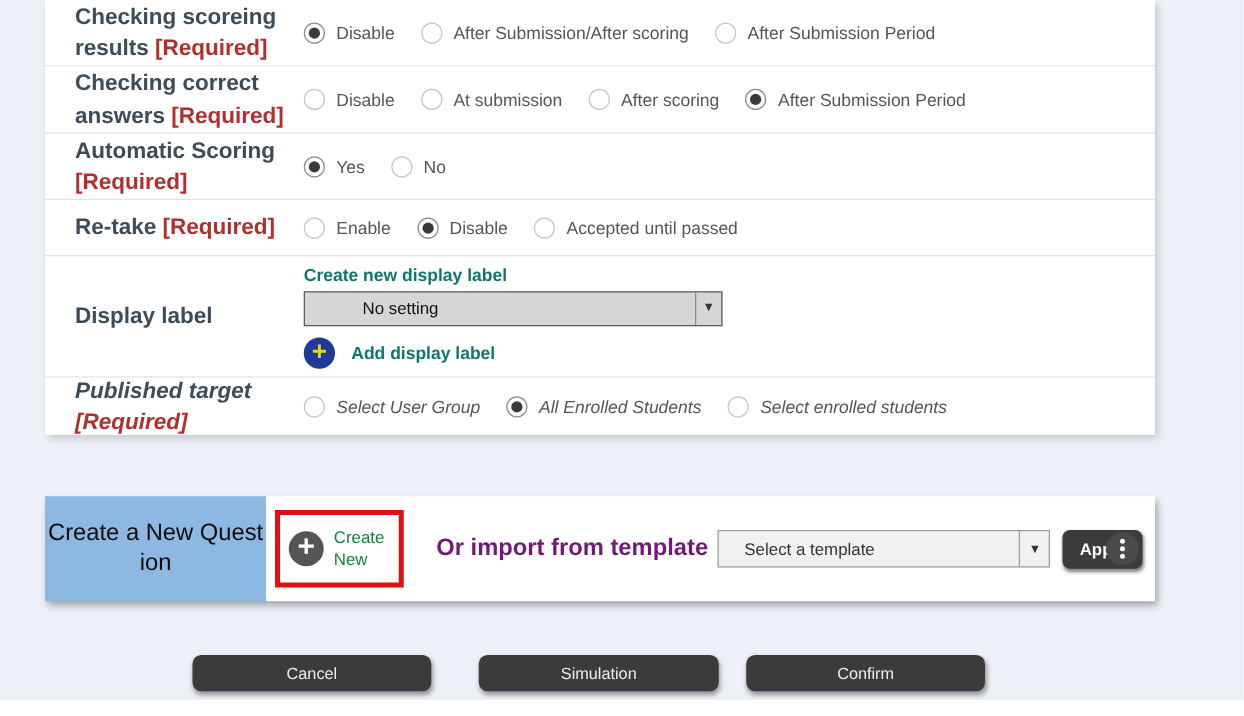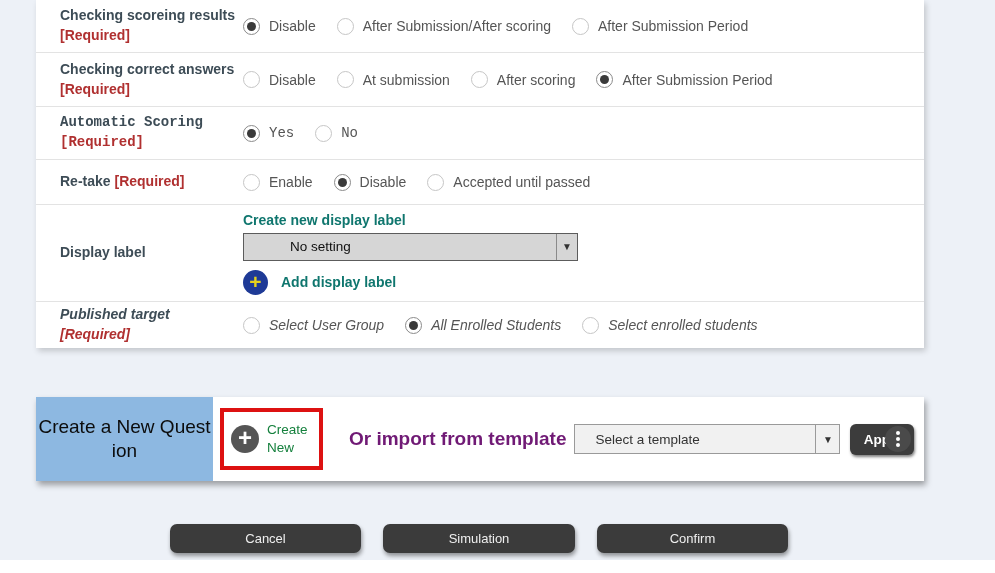--- a/index.html
+++ b/index.html
@@ -14,21 +14,21 @@
   
   .card {
     position:absolute; left:36px; top:0; width:888px;
     background:#fff;
     box-shadow:2px 3px 6px rgba(0,0,0,0.18);
   }
   .row { display:flex; align-items:center; border-top:1px solid #e3e3e3; }
   .row:first-child { border-top:none; }
   .lbl {
     width:201px; padding-left:24px; flex:none;
-    font-weight:bold; font-size:14px; color:#3d4c56; line-height:1.4;
+    font-weight:bold; font-size:18px; color:#3d4c56; line-height:1.4;
   }
   .req { color:#b03030; }
   .opts { display:flex; align-items:flex-end; gap:21px; padding-left:6px;
           font-size:14px; color:#555; flex-wrap:nowrap; white-space:nowrap; }
   .opt { display:flex; align-items:center; gap:9px; cursor:pointer; }
   .radio {
     width:17px; height:17px; border-radius:50%;
     border:1px solid #c6c6c6; background:#fff; position:relative; flex:none;
   }
   .radio.checked { border-color:#8b8b8b; }
@@ -109,21 +109,21 @@
   .kebab i { width:4px; height:4px; background:#fff; border-radius:50%; }
 
   
   .footer-btn {
     position:absolute; top:524px; height:29px;
     background:#3b3b3b; border-radius:7px;
     color:#efefef; font-size:13px;
     display:flex; align-items:center; justify-content:center;
     box-shadow:1px 3px 4px rgba(0,0,0,0.4); cursor:pointer;
   }
-  .btn-cancel  { left:170px; width:191px; }
+  .btn-cancel  { left:154px; width:191px; }
   .btn-sim     { left:383px; width:192px; }
   .btn-confirm { left:597px; width:191px; }
 
   .bottom-strip { position:absolute; left:0; bottom:0; width:100%; height:13px; background:#fff; }
 </style>
 </head>
 <body>
 
 <div class="card">
 
@@ -166,21 +166,21 @@
         <span class="radio"></span>
         <span>After scoring</span>
       </label>
       <label class="opt">
         <span class="radio checked"></span>
         <span>After Submission Period</span>
       </label>
     </div>
   </div>
 
-  <div class="row" style="height:53px;font-family:Liberation Mono, monospace;">
+  <div class="row" style="height:53px;">
     <div class="lbl">
       <span>Automatic Scoring</span>
       <span class="req">[Required]</span>
     </div>
     <div class="opts">
       <label class="opt">
         <span class="radio checked"></span>
         <span>Yes</span>
       </label>
       <label class="opt">

